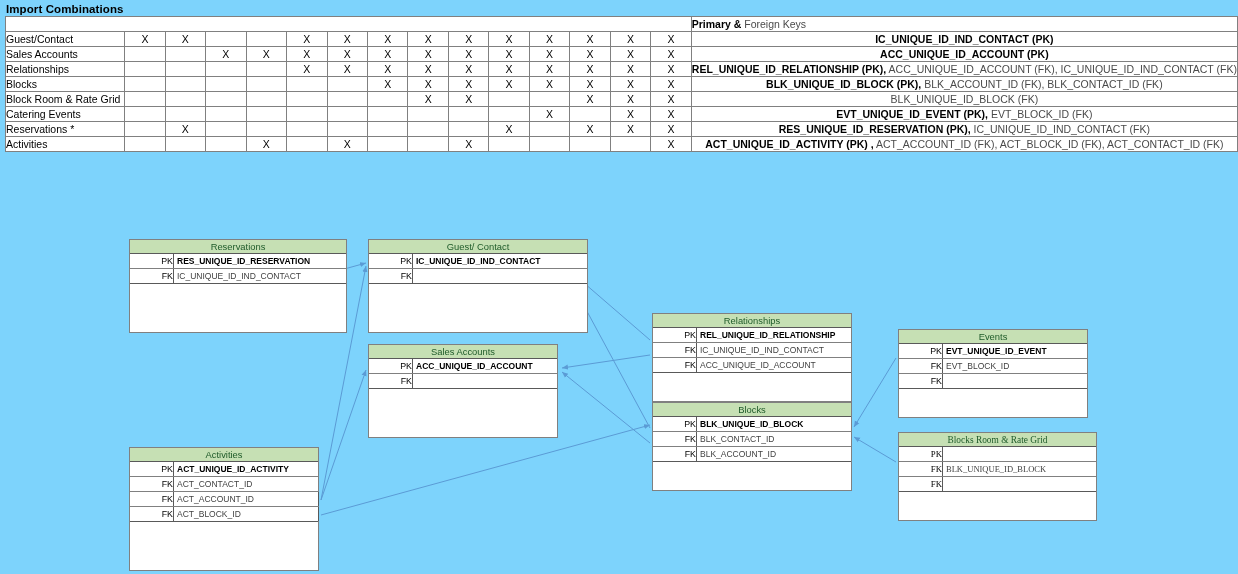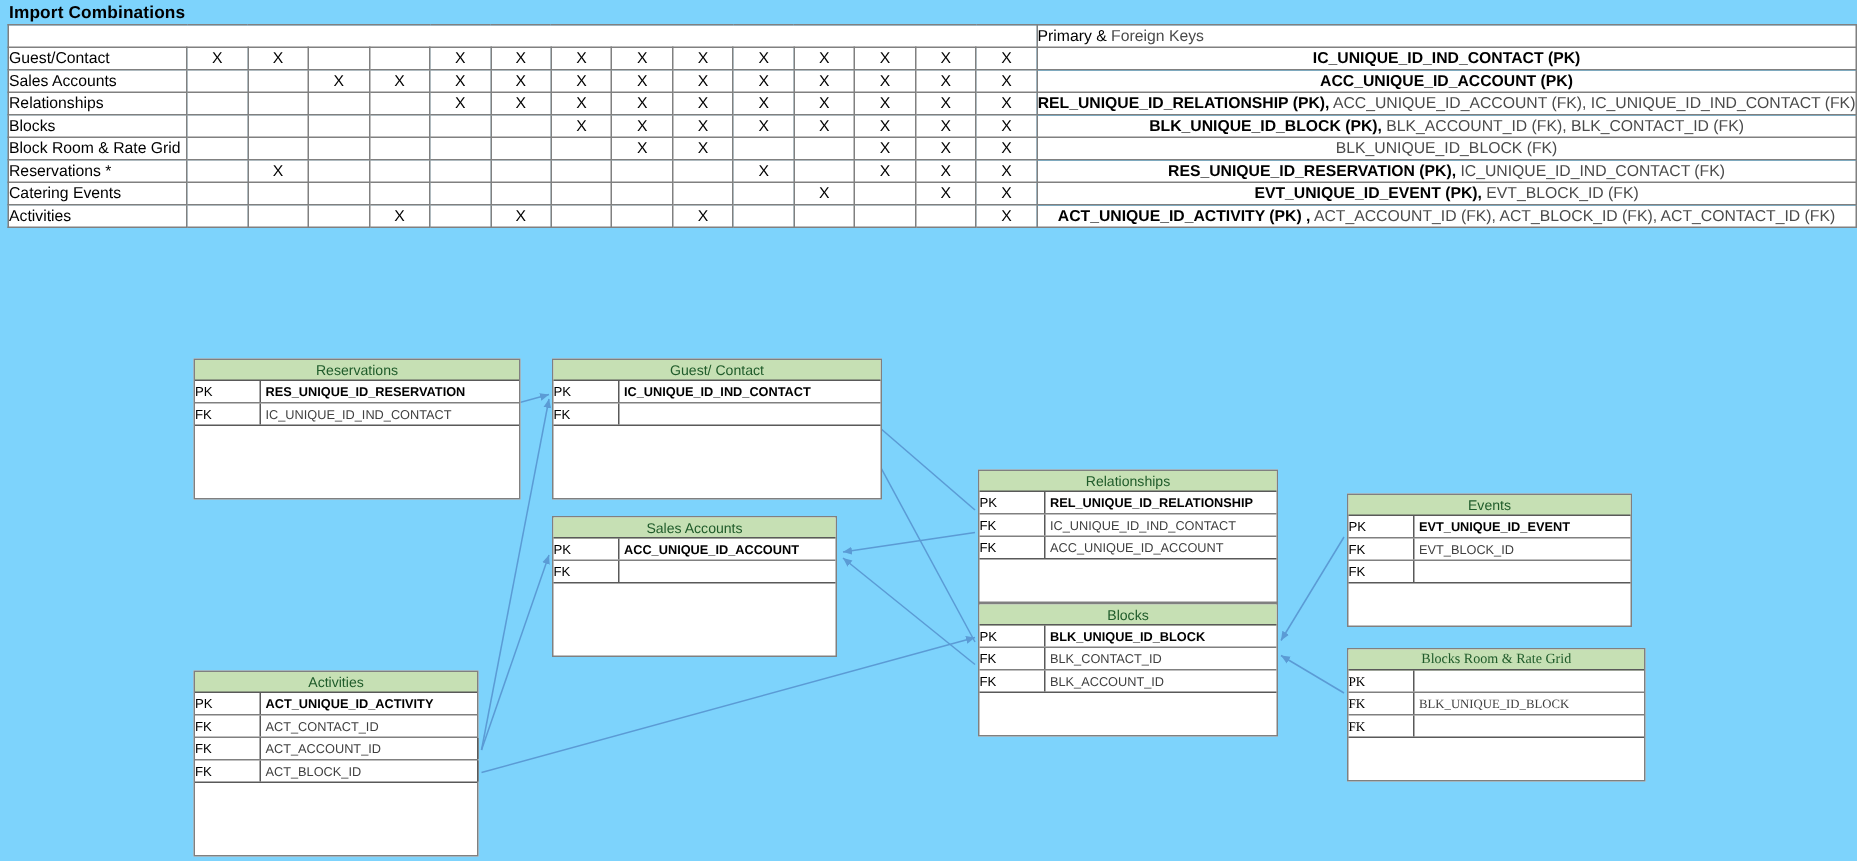--- a/index.html
+++ b/index.html
@@ -67,21 +67,21 @@
   td.keyheader {
     width: 440px;
     text-align: left;
     padding-left: 3px;
     font-size: 10.5px;
   }
   td.spacer-top { border: none; background: transparent; height: 10px; }
   td.hl { background: #fbc08b; }
   .pk-strong { font-weight: bold; }
   .fk-light { color: #4a4a4a; }
-  .kh-strong { font-weight: normal; }
+  .kh-strong { font-weight: bold; }
   .kh-light { color: #4a4a4a; }
 
   
   .legend-note {
     position: absolute;
     left: 5px; top: 164px;
     width: 266px;
     height: 14px;
     line-height: 13px;
     background: #fbc08b;
@@ -124,21 +124,21 @@
   .ent-row {
     display: flex;
     height: 15px;
     line-height: 15px;
     border-bottom: 1px solid #808080;
   }
   .ent-row.last-attr { border-bottom: 1px solid #595959; }
   .ent-key {
     width: 44px;
     min-width: 44px;
-    text-align: left;
+    text-align: right;
     border-right: 1px solid #595959;
     font-size: 8.8px;
     color: #000;
   }
   .ent-val {
     flex: 1;
     padding-left: 3px;
     white-space: nowrap;
     overflow: hidden;
     font-size: 8.5px;
@@ -247,54 +247,54 @@
             <td class="mark">X</td>
             <td class="mark">X</td>
             <td class="mark"></td>
             <td class="mark"></td>
             <td class="mark">X</td>
             <td class="mark">X</td>
             <td class="mark">X</td>
             <td class="keycell"><span class="fk-light">BLK_UNIQUE_ID_BLOCK (FK)</span></td>
           </tr>
           <tr>
+            <td class="rowlabel">Catering Events</td>
+            <td class="mark"></td>
+            <td class="mark"></td>
+            <td class="mark"></td>
+            <td class="mark"></td>
+            <td class="mark"></td>
+            <td class="mark"></td>
+            <td class="mark"></td>
+            <td class="mark"></td>
+            <td class="mark"></td>
+            <td class="mark"></td>
+            <td class="mark">X</td>
+            <td class="mark"></td>
+            <td class="mark">X</td>
+            <td class="mark">X</td>
+            <td class="keycell"><span class="pk-strong">EVT_UNIQUE_ID_EVENT (PK),</span><span class="fk-light"> EVT_BLOCK_ID (FK)</span></td>
+          </tr>
+          <tr>
             <td class="rowlabel">Reservations *</td>
             <td class="mark"></td>
             <td class="mark">X</td>
             <td class="mark"></td>
             <td class="mark"></td>
             <td class="mark"></td>
             <td class="mark"></td>
             <td class="mark"></td>
             <td class="mark"></td>
             <td class="mark"></td>
             <td class="mark hl">X</td>
             <td class="mark"></td>
             <td class="mark hl">X</td>
             <td class="mark hl">X</td>
             <td class="mark hl">X</td>
             <td class="keycell"><span class="pk-strong">RES_UNIQUE_ID_RESERVATION (PK),</span><span class="fk-light"> IC_UNIQUE_ID_IND_CONTACT (FK)</span></td>
-          </tr>
-          <tr>
-            <td class="rowlabel">Catering Events</td>
-            <td class="mark"></td>
-            <td class="mark"></td>
-            <td class="mark"></td>
-            <td class="mark"></td>
-            <td class="mark"></td>
-            <td class="mark"></td>
-            <td class="mark"></td>
-            <td class="mark"></td>
-            <td class="mark"></td>
-            <td class="mark"></td>
-            <td class="mark">X</td>
-            <td class="mark"></td>
-            <td class="mark">X</td>
-            <td class="mark">X</td>
-            <td class="keycell"><span class="pk-strong">EVT_UNIQUE_ID_EVENT (PK),</span><span class="fk-light"> EVT_BLOCK_ID (FK)</span></td>
           </tr>
           <tr>
             <td class="rowlabel">Activities</td>
             <td class="mark"></td>
             <td class="mark"></td>
             <td class="mark"></td>
             <td class="mark">X</td>
             <td class="mark"></td>
             <td class="mark">X</td>
             <td class="mark"></td>

